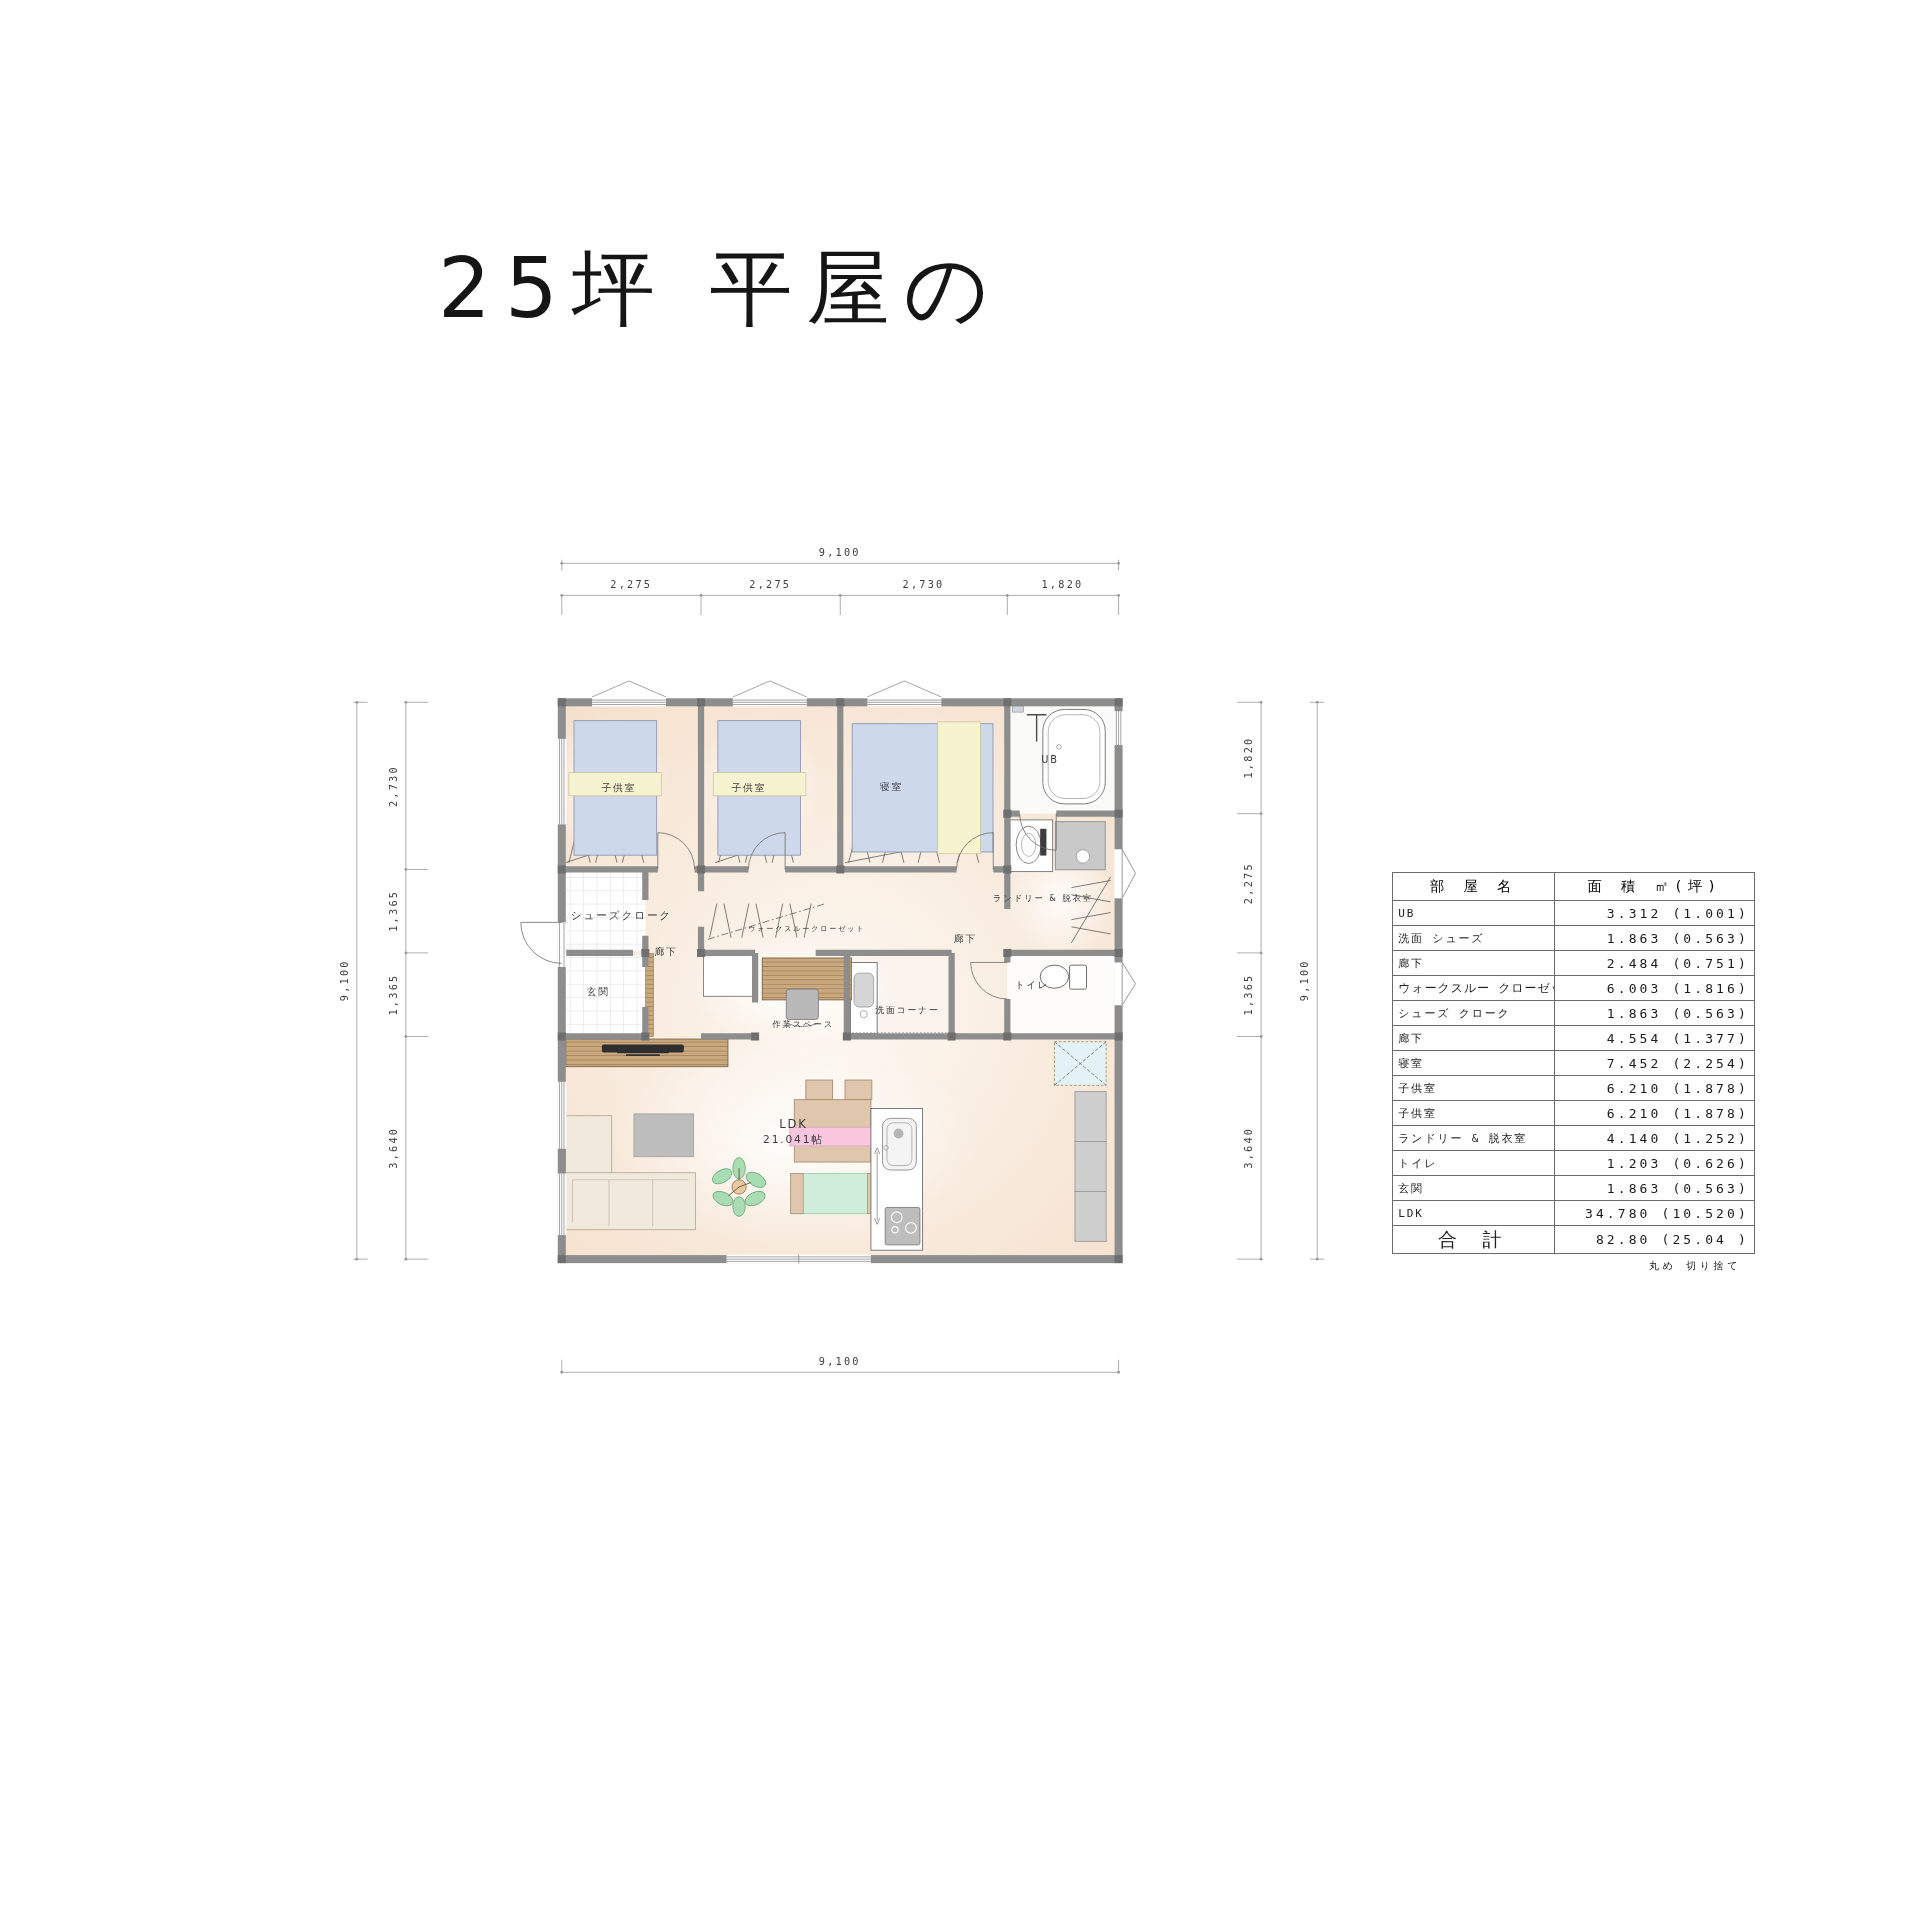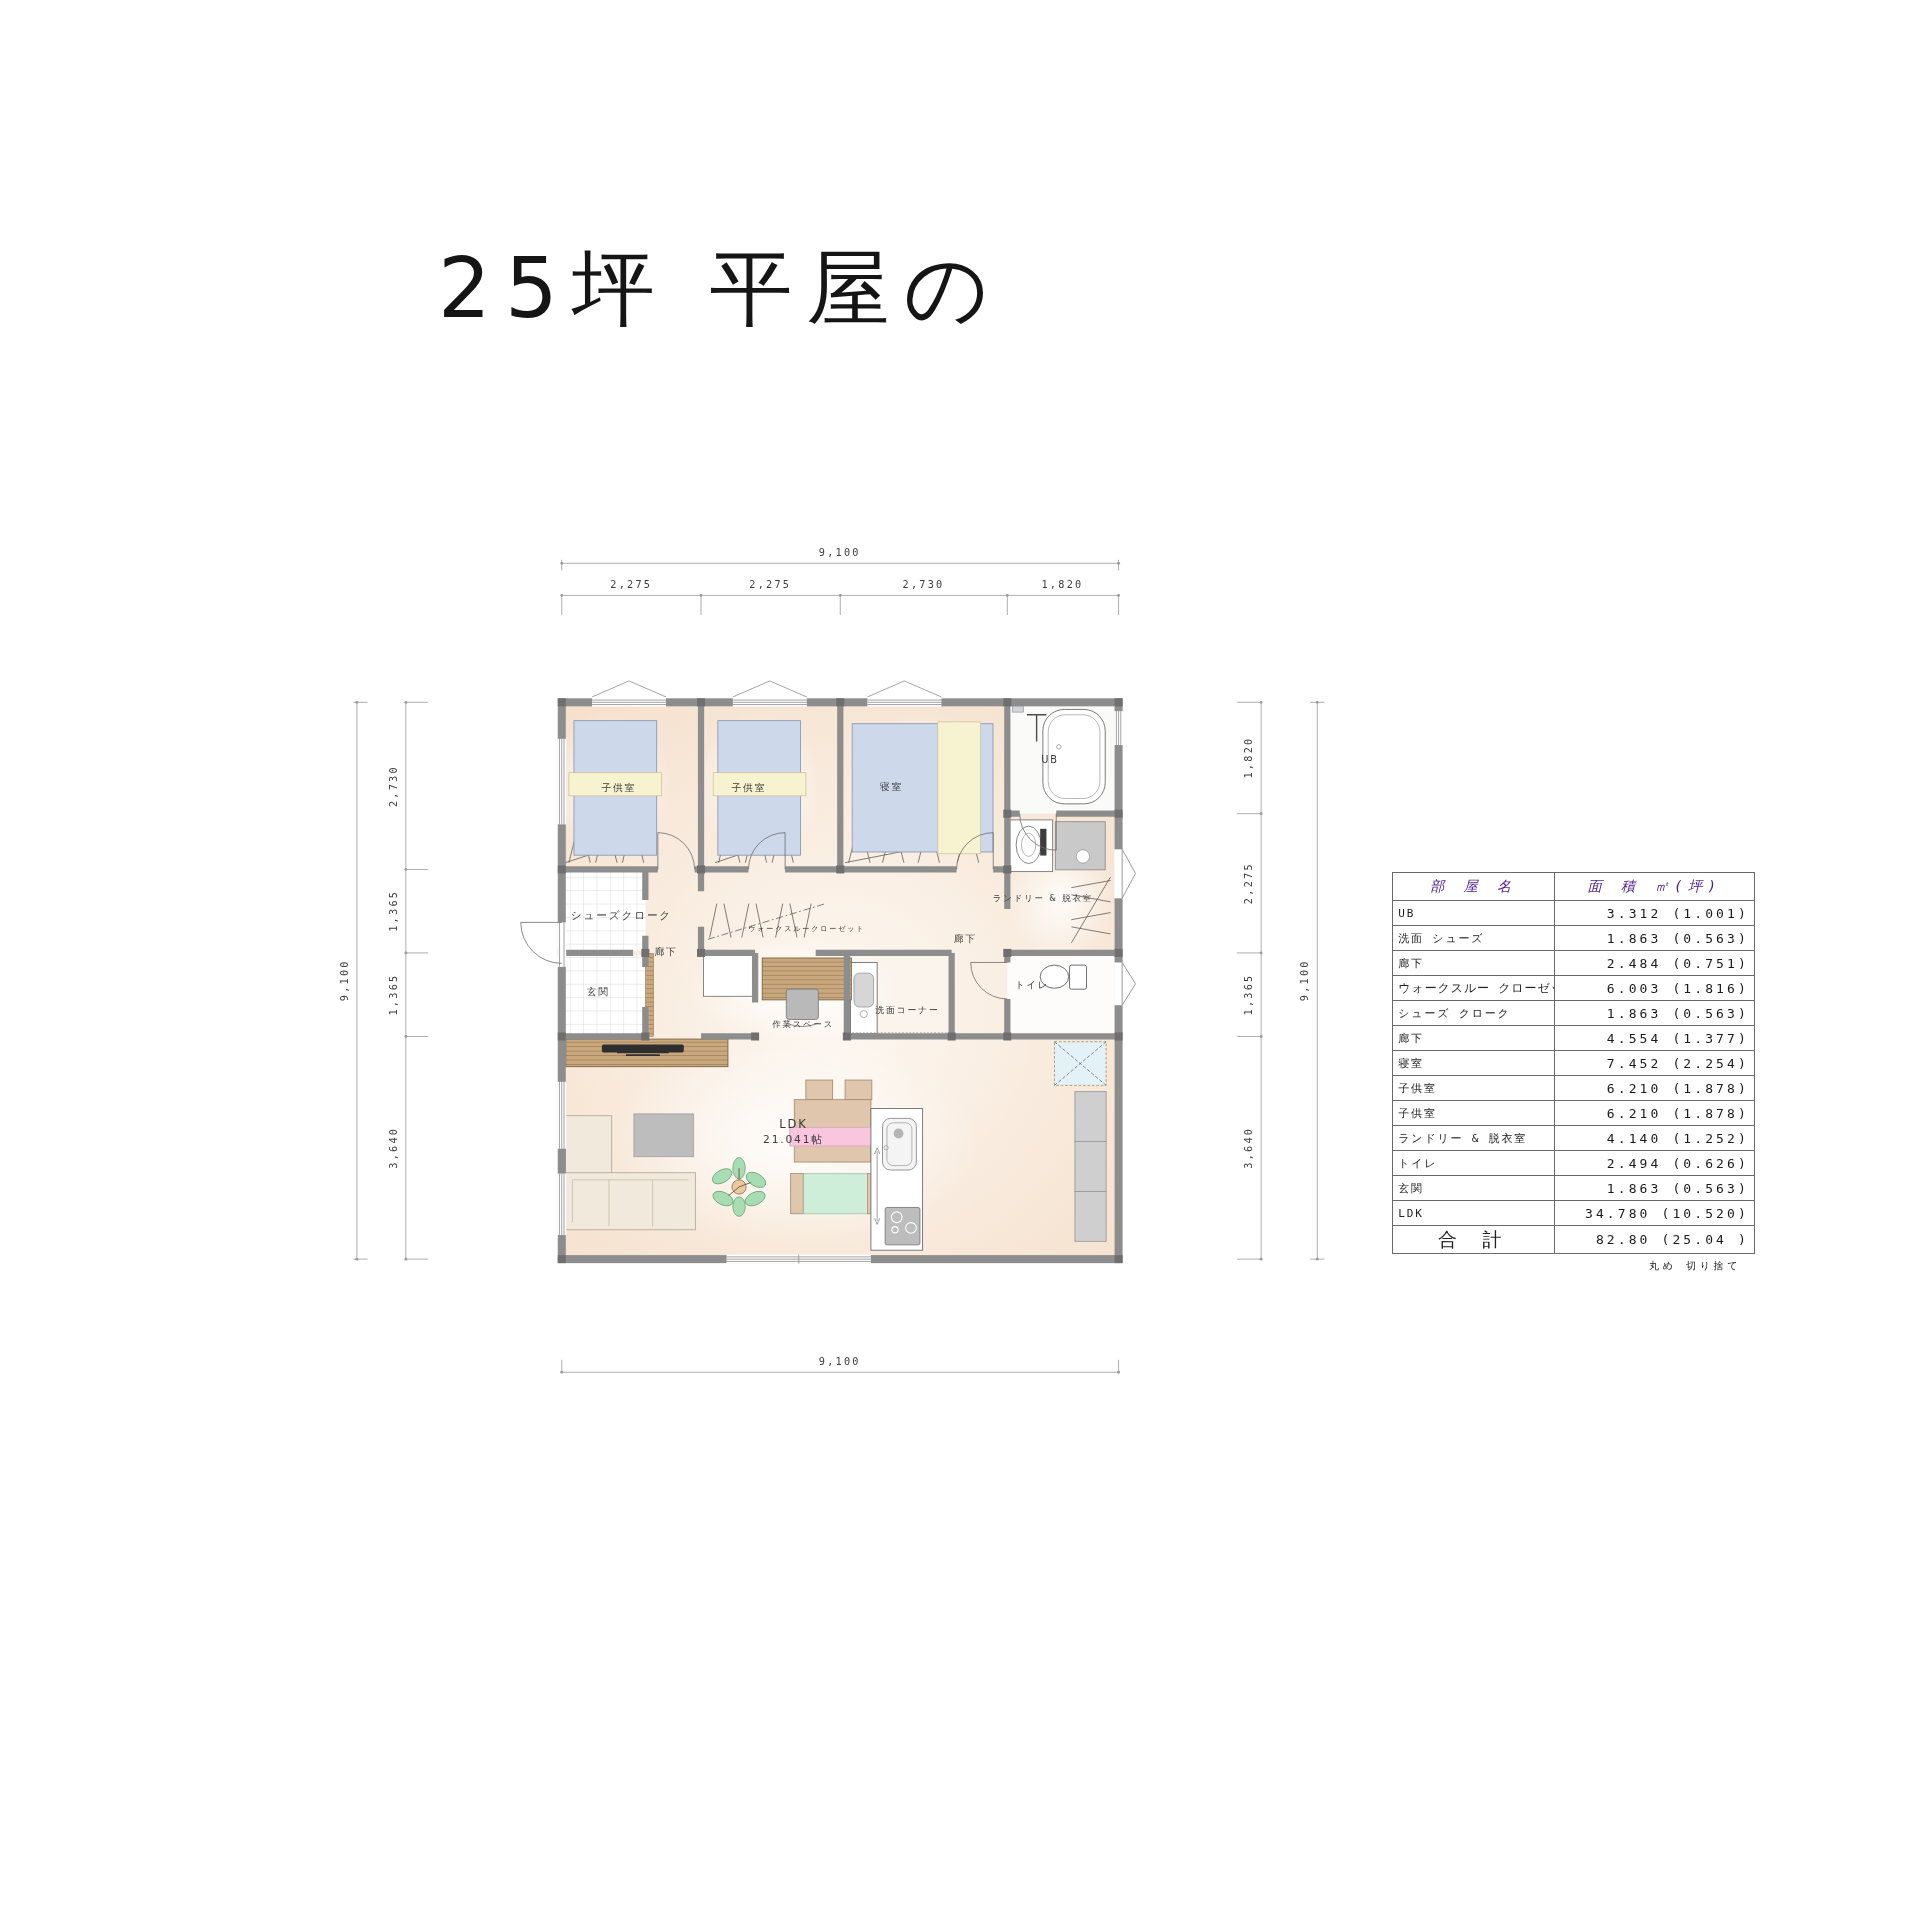--- a/index.html
+++ b/index.html
@@ -12,21 +12,21 @@
               font-family:"DejaVu Sans","Liberation Sans",sans-serif;white-space:nowrap;}
 
   
   .room-table-wrap{position:absolute;left:1392px;top:872px;width:349px;}
   table.room-table{border-collapse:collapse;width:349px;table-layout:fixed;
                    font-family:"DejaVu Sans Mono","Liberation Mono",monospace;}
   table.room-table td,table.room-table th{border:0.9px solid #6a6a6a;padding:0 5.3px;overflow:hidden;white-space:nowrap;}
   table.room-table{border:1.8px solid #4a4a4a;}
   th.col-name,td.cell-name{width:150px;}
   th.col-area,td.cell-area{width:189px;}
-  tr.hdr th{height:27px;font-weight:normal;font-size:14.3px;letter-spacing:5.3px;text-align:center;color:#4c1d95;font-style:italic;}
+  tr.hdr th{height:27px;font-weight:normal;font-size:14.3px;letter-spacing:5.3px;text-align:center;color:#000000;}
   tr.row td{height:24px;}
   td.cell-name{font-size:11px;letter-spacing:1.8px;color:#222;text-align:left;}
   td.cell-name.small{font-size:12px;letter-spacing:0.9px;}
   td.cell-area{font-size:13px;letter-spacing:3.1px;color:#1a1a1a;text-align:right;padding-left:9px;}
   tr.total td.cell-name{text-align:center;font-size:19px;letter-spacing:7.1px;height:27px;}
   .table-note{margin-top:5.3px;text-align:right;font-size:10px;letter-spacing:3.6px;color:#222;
               font-family:"DejaVu Sans Mono","Liberation Mono",monospace;}
 
   
   .plan-svg{position:absolute;left:330px;top:517px;width:1007px;height:882px;}
@@ -441,21 +441,21 @@
       <tr class="row">
         <td class="cell-name">子供室</td>
         <td class="cell-area">6.210 (1.878)</td>
       </tr>
       <tr class="row">
         <td class="cell-name">ランドリー &amp; 脱衣室</td>
         <td class="cell-area">4.140 (1.252)</td>
       </tr>
       <tr class="row">
         <td class="cell-name">トイレ</td>
-        <td class="cell-area">2.494 (0.626)</td>
+        <td class="cell-area">1.203 (0.626)</td>
       </tr>
       <tr class="row">
         <td class="cell-name">玄関</td>
         <td class="cell-area">1.863 (0.563)</td>
       </tr>
       <tr class="row">
         <td class="cell-name">LDK</td>
         <td class="cell-area">34.780 (10.520)</td>
       </tr>
       <tr class="row total">

